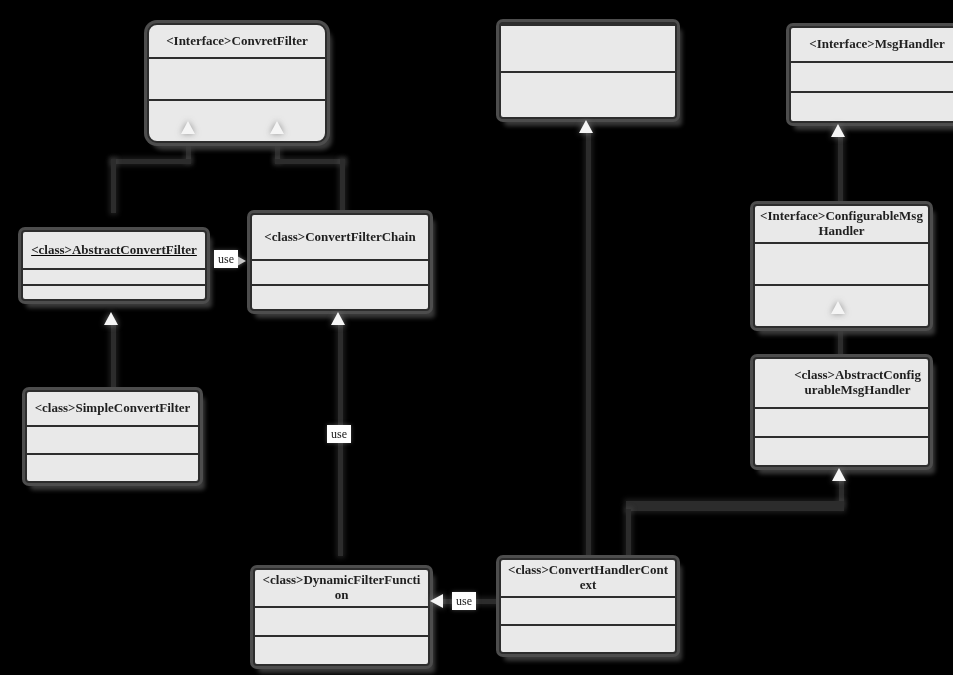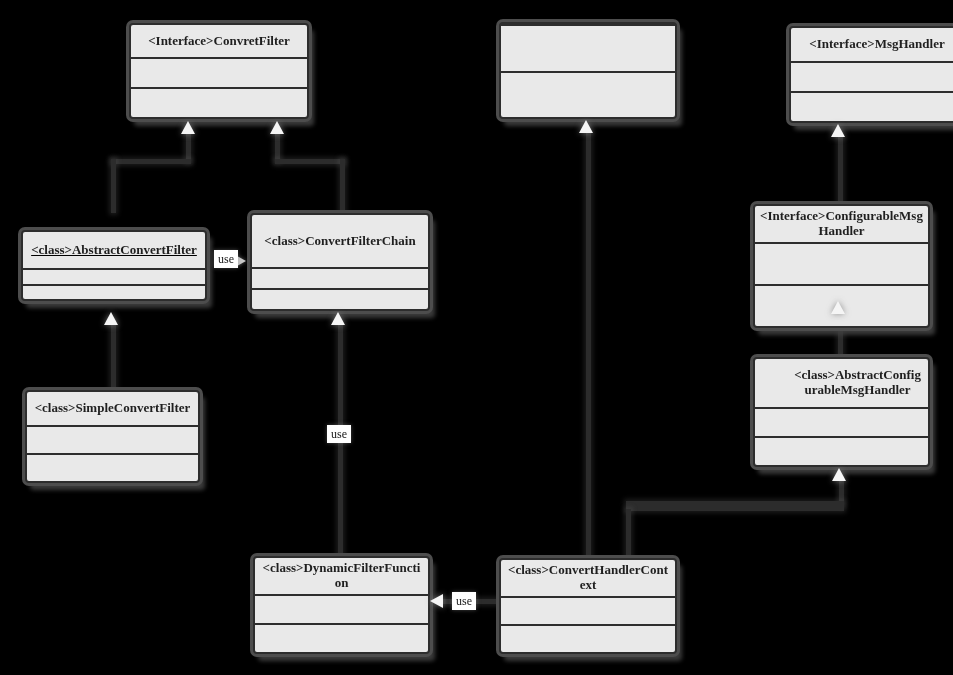--- a/index.html
+++ b/index.html
@@ -10,29 +10,29 @@
   
   .uml-node{position:absolute;background:#e9e9e9;border:2px solid #2d2d2d;border-radius:4px;
             box-shadow:0 0 0 3px #4d4d4d,5px 7px 4px rgba(64,64,64,.9);
             display:flex;flex-direction:column;box-sizing:border-box;z-index:2;}
   .uml-title{font-family:"Liberation Serif","DejaVu Serif",serif;font-weight:bold;font-size:13px;
              line-height:1.15;color:#1f1f1f;text-align:center;display:flex;align-items:center;
              justify-content:center;padding:1px 5px;box-sizing:border-box;word-break:break-all;}
   .uml-title.nowrap{white-space:nowrap;overflow:hidden;padding:1px 2px;}
   .uml-comp{border-top:2px solid #2d2d2d;flex:1;}
 
-  #n1 {left:129px;top:23px; width:180px;height:96px;}  #n1 .uml-title{height:32px;}
+  #n1 {left:147px;top:23px; width:180px;height:120px;border-radius:10px;}  #n1 .uml-title{height:32px;}
   #n2 {left:499px;top:22px; width:178px;height:97px;}  #n2 .uml-title{height:36px;}
   #n3 {left:789px;top:26px; width:176px;height:97px;}  #n3 .uml-title{height:33px;}
   #n4 {left:21px; top:230px;width:186px;height:71px;text-decoration:underline;}  #n4 .uml-title{height:36px;}
-  #n5 {left:250px;top:213px;width:180px;height:98px;}  #n5 .uml-title{height:52px;}
+  #n5 {left:250px;top:213px;width:180px;height:98px;}  #n5 .uml-title{height:44px;}
   #n6 {left:753px;top:204px;width:177px;height:124px;}  #n6 .uml-title{height:36px;}
   #n7 {left:25px; top:390px;width:175px;height:93px;}  #n7 .uml-title{height:33px;}
   #n8 {left:753px;top:357px;width:177px;height:110px;} #n8 .uml-title{height:48px;padding-left:37px;}
-  #n9 {left:253px;top:556px;width:177px;height:98px;}  #n9 .uml-title{height:36px;}
+  #n9 {left:253px;top:568px;width:177px;height:98px;}  #n9 .uml-title{height:36px;}
   #n10{left:499px;top:558px;width:178px;height:96px;}  #n10 .uml-title{height:36px;}
 
   
   .ln{position:absolute;background:#2c2c2c;box-shadow:0 0 5px 2px rgba(105,105,105,.28);z-index:1;}
 
   
   .ah-up{position:absolute;width:0;height:0;border-left:7px solid transparent;
          border-right:7px solid transparent;border-bottom:13px solid #f5f5f5;
          filter:drop-shadow(0 0 3px rgba(130,130,130,.85));z-index:3;}
   .ah-left{position:absolute;width:0;height:0;border-top:7px solid transparent;

